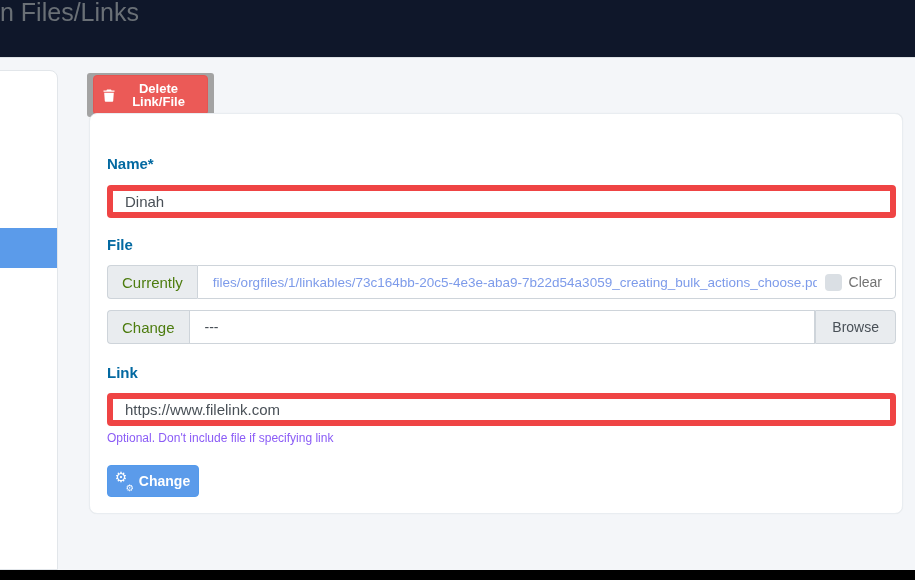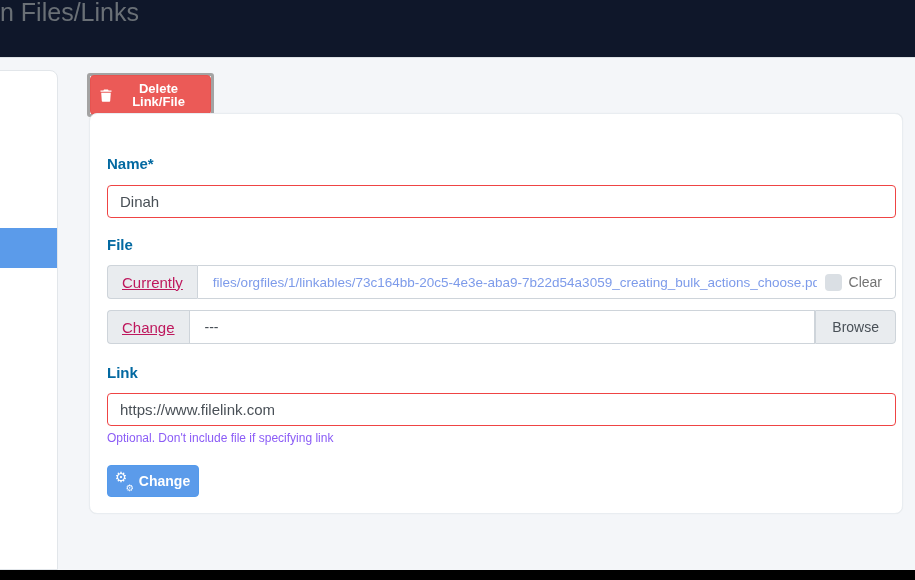--- a/index.html
+++ b/index.html
@@ -30,21 +30,21 @@
     border-top-right-radius: 8px;
   }
   .sidebar-active-item {
     position: absolute; left: 0; top: 157px; width: 58px; height: 40px;
     background: #5b9bea;
   }
 
   
   .annotation-box {
     position: absolute; left: 87px; top: 73px; width: 127px; height: 44px;
-    border: 3px solid #a3a3a3; border-radius: 3px;
+    border: 6px solid #a3a3a3; border-radius: 3px;
     display: flex; align-items: center; justify-content: center;
     background: transparent;
   }
   .btn-delete {
     background: #eb5a57; color: #ffffff;
     border: 1px solid #e65350; border-radius: 4px;
     font-size: 13px; font-weight: 700;
     padding: 6px 10px 6px 9px;
     display: inline-flex; align-items: center; gap: 5px;
     cursor: pointer; line-height: 1;
@@ -63,42 +63,42 @@
   .form-label {
     position: absolute; left: 17px;
     font-size: 15px; font-weight: 600; color: #0369a1; line-height: 16px;
   }
   .lbl-name { top: 42px; }
   .lbl-file { top: 123px; }
   .lbl-link { top: 251px; }
 
   .text-input {
     position: absolute; left: 17px; width: 789px; height: 33px;
-    border: 1px solid #ef4444; border-radius: 4px;
+    border: 6px solid #ef4444; border-radius: 4px;
     background: #ffffff; color: #495057;
     font-size: 15px; font-family: inherit;
     padding: 0 12px; outline: none;
   }
   .inp-name { top: 71px; }
   .inp-link { top: 279px; }
 
   
   .input-group {
     position: absolute; left: 17px; width: 789px; height: 34px;
     display: flex; align-items: stretch;
   }
   .ig-currently { top: 151px; }
   .ig-change { top: 196px; }
   .ig-prepend {
     background: #e9ecef; border: 1px solid #ced4da;
     border-right: none;
     border-radius: 4px 0 0 4px;
-    color: #be185d; font-size: 15px;
+    color: #4d7c0f; font-size: 15px;
     display: flex; align-items: center; justify-content: center;
-    padding: 0 14px; flex: 0 0 auto; text-decoration: underline;
+    padding: 0 14px; flex: 0 0 auto;
   }
   .ig-body {
     flex: 1 1 auto; background: #ffffff;
     border: 1px solid #ced4da;
     display: flex; align-items: center;
     min-width: 0;
   }
   .ig-currently .ig-body { border-radius: 0 4px 4px 0; }
   .file-link {
     color: #7d9bea; font-size: 13.5px; text-decoration: none;

